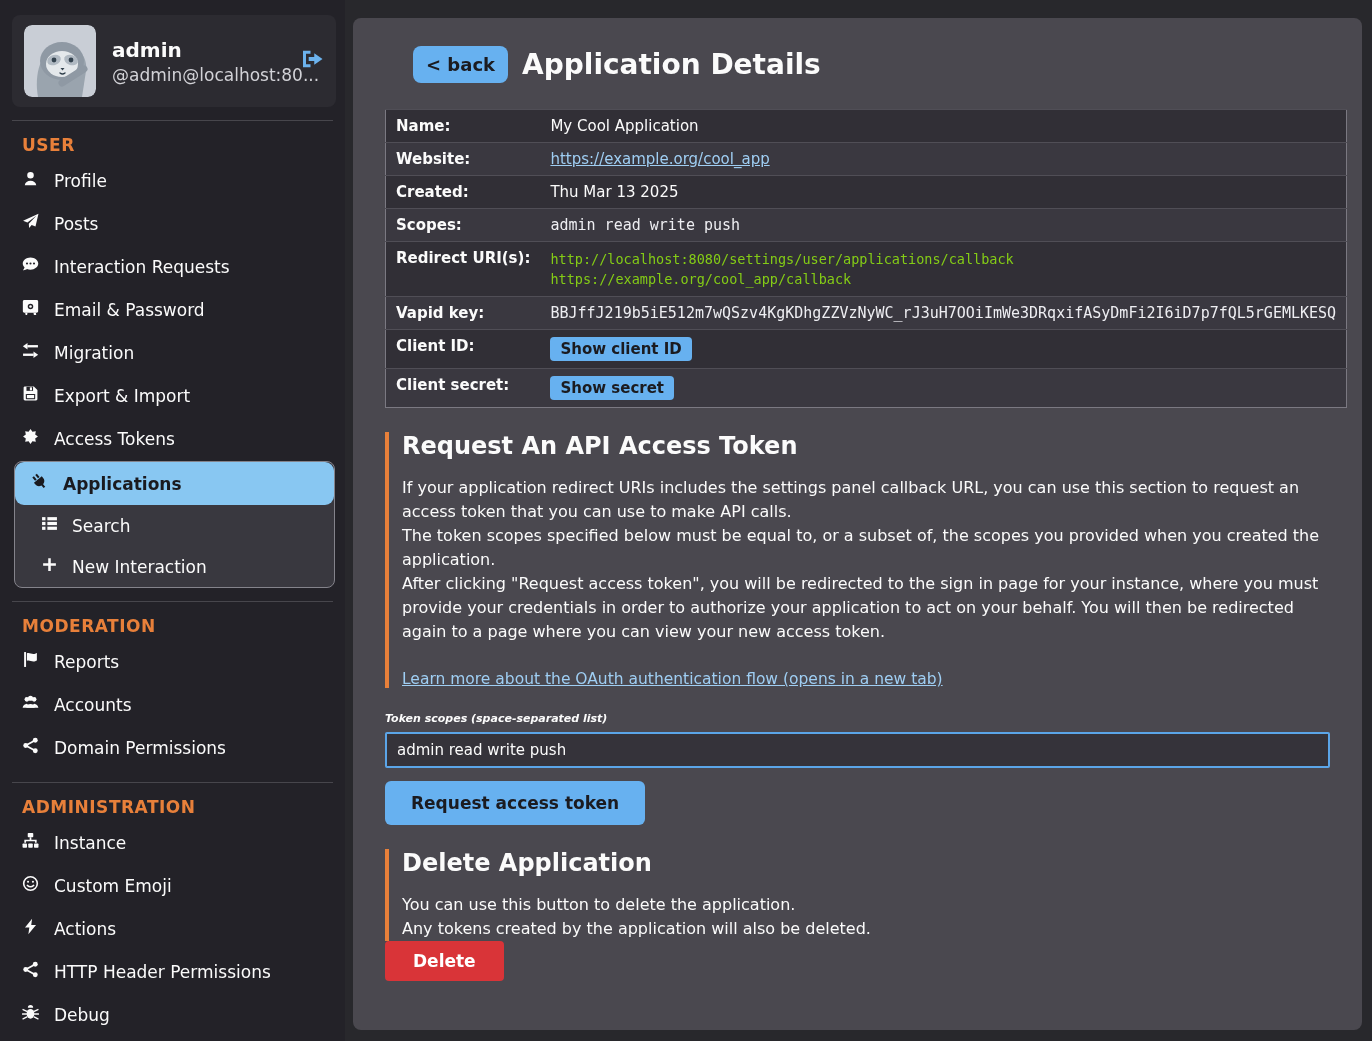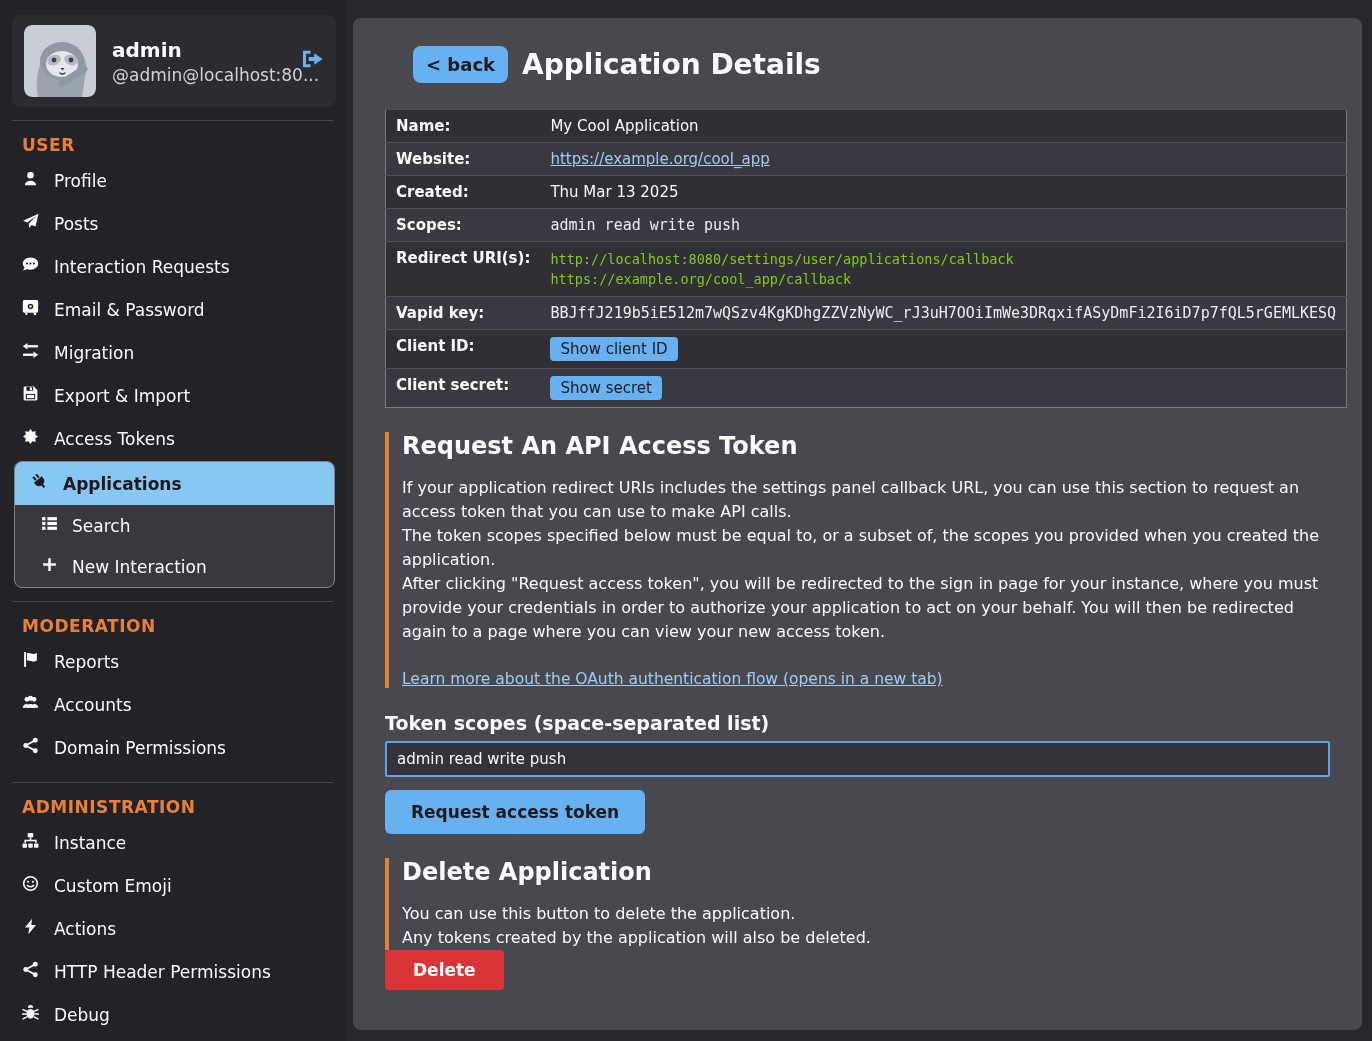--- a/index.html
+++ b/index.html
@@ -22,45 +22,45 @@
   .user-handle { font-size:17px; color:#d2d2d7; margin-top:3px; white-space:nowrap; }
   .logout { margin-left:auto; color:#6cb3ee; flex-shrink:0; cursor:pointer; }
   .divider { border:none; border-top:1px solid #47464c; margin:13px 12px; }
   .nav-header { color:#e8803a; font-weight:700; font-size:17px; letter-spacing:.03em; margin:14px 0 4px 22px; }
   .nav-item {
     display:flex; align-items:flex-end; gap:15px; padding:11px 22px;
     font-size:17px; color:#fbfbfb; cursor:pointer; text-decoration:none;
   }
   .nav-item svg, .sub-item svg { flex-shrink:0; }
   .nav-group { margin:1px 10px 2px 14px; border:1px solid #84838b; border-radius:8px; overflow:hidden; background:#39383f; }
-  .nav-group .nav-item.active { background:#88c7f2; color:#1a1a1f; font-weight:700; padding:11px 16px; }
+  .nav-group .nav-item.active { background:#88c7f2; color:#1a1a1f; font-weight:700; padding:11px 16px;border-radius:9px; }
   .sub-item {
     display:flex; align-items:center; gap:14px; padding:10px 16px 10px 26px;
     font-size:17px; color:#fbfbfb; cursor:pointer; text-decoration:none;
   }
   
   .main { flex:1; padding:18px 10px 11px 8px; min-width:0; }
   .panel { background:#4a484f; border-radius:8px; height:100%; padding:28px 32px; overflow:hidden; }
   .page-header { display:flex; align-items:center; gap:14px; margin-bottom:26px;padding-left:28px; }
   .back-btn { background:#67b1f0; color:#1b1b20; font-weight:700; font-size:18px; padding:8px 13px; border-radius:8px; border:none; cursor:pointer; font-family:inherit; }
   .page-title { font-size:28px; font-weight:700; }
   .details-table { width:100%; border-collapse:collapse; border:1px solid #7b7982; }
   .details-table td { padding:7px 10px; font-size:15px; border-top:1px solid #504e56; vertical-align:top; }
   .details-table tr:nth-child(odd) { background:#312f36; }
   .details-table tr:nth-child(even) { background:#3a3840; }
   td.label { width:186px; font-weight:700; white-space:nowrap; }
   .mono { font-family:"DejaVu Sans Mono","Liberation Mono",monospace; font-size:13.5px; color:#eeeef2; }
   .mono-line { font-family:"DejaVu Sans Mono","Liberation Mono",monospace; font-size:13.5px; color:#84cc16; padding:2px 0; }
   a.link { color:#9fcef3; cursor:pointer; }
-  .show-btn { background:#67b1f0; color:#1b1b20; font-weight:400; font-size:15px; padding:3px 10px; border:none; border-radius:4px; cursor:pointer; font-family:inherit; }
+  .show-btn { background:#67b1f0; color:#1b1b20; font-weight:700; font-size:15px; padding:3px 10px; border:none; border-radius:4px; cursor:pointer; font-family:inherit; }
   .section { border-left:4px solid #e8803a; padding-left:13px; margin-top:24px; }
   .section h2 { font-size:24px; margin:2px 0 16px; }
   .section p { margin:0; font-size:16px; line-height:1.5; }
   .section .link-line { display:inline-block; margin-top:26px; font-size:15.5px; }
-  .form-label { font-weight:700; font-size:19px; margin:24px 0 7px; }
+  .form-label { font-weight:700; font-size:11px; margin:24px 0 7px;font-style:italic; }
   .scopes-input {
     width:100%; background:#35333a; border:2px solid #5ba5e8; color:#fbfbfb;
     font-size:15px; padding:7px 10px; border-radius:2px; font-family:inherit;
   }
   .request-btn { margin-top:13px; background:#67b1f0; color:#1b1b20; font-weight:700; font-size:17px; padding:12px 26px; border:none; border-radius:6px; cursor:pointer; font-family:inherit; }
   .delete-btn { background:#d93438; color:#ffffff; font-weight:700; font-size:17px; padding:10px 28px; border:none; border-radius:4px; cursor:pointer; font-family:inherit; }
 </style>
 </head>
 <body>
 

